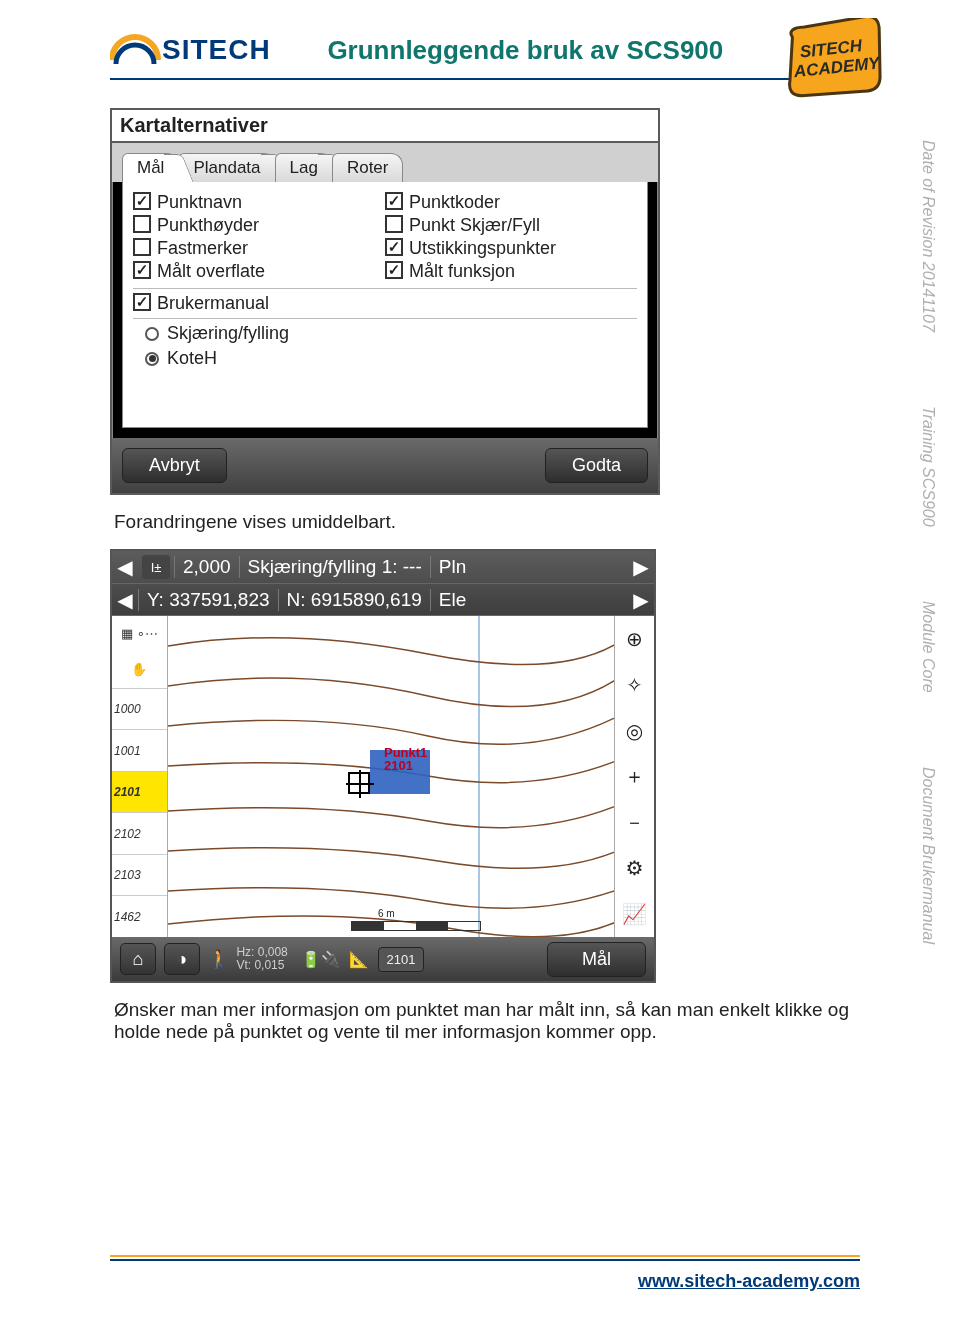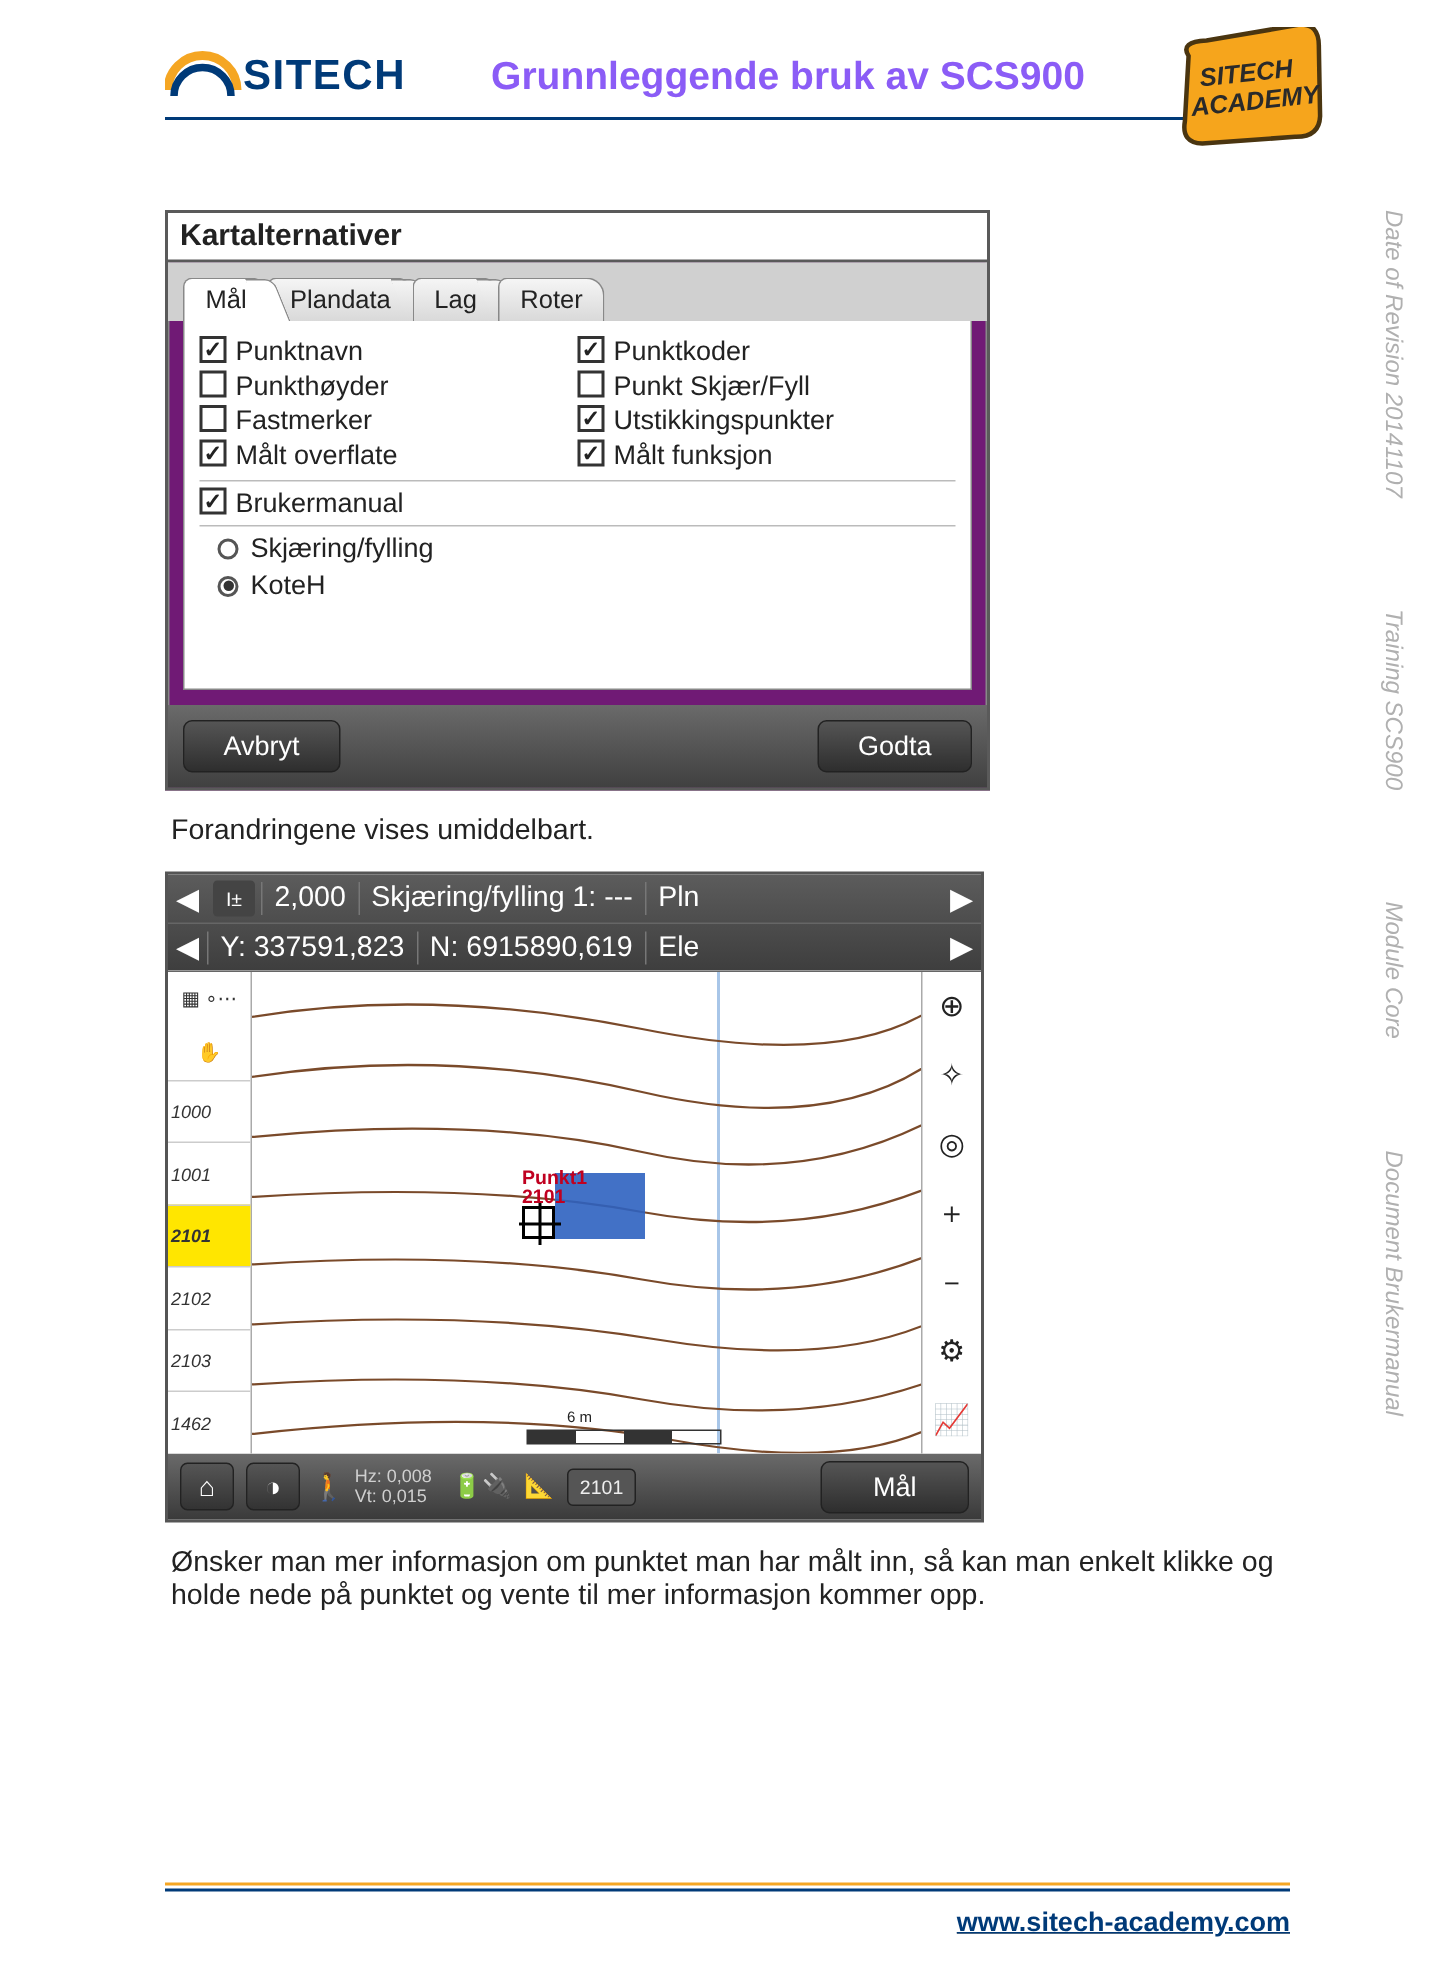--- a/index.html
+++ b/index.html
@@ -11,44 +11,44 @@
     font-family: Arial, Helvetica, sans-serif;
     position: relative;
     color: #222;
   }
   .page { padding: 30px 100px 0 110px; position: relative; }
 
   .header-row { display: flex; align-items: center; margin-bottom: 8px;}
   .logo { display: flex; align-items: center; gap:4px; }
   .logo svg { display: block; }
   .logo-text { font-size: 28px; font-weight: 900; color: #003a78; letter-spacing: 1px; margin-left: -4px;}
-  .title { flex:1; text-align:center; font-size: 26px; font-weight: bold; color:#8b5cf6; margin-right: 80px;}
+  .title { flex:1; text-align:center; font-size: 26px; font-weight: bold; color:#0f766e; margin-right: 80px;}
   .badge {
     position:absolute; right:70px; top:18px;
     width:110px; height:85px;
   }
   .hr-blue { border:none; border-top:2px solid #003a78; margin: 0 0 10px 0; }
   .hr-orange { border:none; border-top:2px solid #f5a623; margin:0; }
 
   .side-text {
     position:absolute; right:20px; top:140px;
     writing-mode: vertical-rl;
     font-style: italic; color:#b0b0b0; font-size:16px;
     height: 1050px;
     line-height: 1.5;
   }
   .side-text span { margin-bottom: 70px; }
 
   .body-text { font-size:19px; color:#222; margin: 16px 4px; }
 
   
   .shot1 {
-    width:550px; border:2px solid #5a5a5a; background:#701a75;
+    width:550px; border:2px solid #5a5a5a; background:#000000;
     box-shadow: 0 0 0 1px #888 inset;
-    margin-top: 60px;
+    margin-top: 28px;
   }
   .shot1 .titlebar {
     background:#fff; padding:4px 8px; border-bottom:2px solid #5a5a5a;
     font-weight:bold; font-size:20px;
   }
   .tabs { display:flex; padding: 10px 10px 0 10px; gap:0; background:#d0d0d0;}
   .tab {
     background: linear-gradient(#f5f5f5,#d9d9d9);
     border:1px solid #888; border-bottom:none;
     padding:4px 14px; font-size:17px;
@@ -102,21 +102,21 @@
   .li-icon { background:#444; width:28px; height:24px; border-radius:3px; display:inline-flex; align-items:center; justify-content:center; margin:0 4px; font-size:13px;}
   .maparea { display:flex; height:322px; background:#fff; position:relative; border-top:1px solid #666;}
   .leftcol { width:56px; border-right:1px solid #aaa; display:flex; flex-direction:column;}
   .leftcol .tool { height:38px; display:flex; align-items:center; justify-content:center; font-size:13px; color:#333;}
   .leftcol .label { font-size:12px; padding-left:2px; height:44px; display:flex; align-items:center; color:#333; border-top:1px solid #ccc;font-style:italic;}
   .leftcol .label.sel { background:#ffe600; font-weight:bold;}
   .rightcol { width:40px; border-left:1px solid #aaa; display:flex; flex-direction:column;}
   .rightcol .tb { flex:1; display:flex; align-items:center; justify-content:center; font-size:20px;}
   .canvas { flex:1; position:relative; overflow:hidden;}
   .punkt { position:absolute; left:180px; top:130px; font-size:13px; }
-  .punkt .lbl { color:#c00020; font-weight:bold; line-height:1;}
+  .punkt .lbl { color:#c00020; font-weight:bold; line-height:1;margin-left:36px;}
   .punkt .mark { display:inline-block; width:22px; height:22px; border:2px solid #000; background:#fff; position:relative;}
   .punkt .mark::before, .punkt .mark::after { content:''; position:absolute; background:#000;}
   .punkt .mark::before { left:9px; top:-4px; width:2px; height:28px;}
   .punkt .mark::after { top:9px; left:-4px; height:2px; width:28px;}
   .selbox { position:absolute; left:202px; top:134px; width:60px; height:44px; background:#2e62c0; opacity:.9;}
   .scalebar { position:absolute; left:160px; bottom:6px; display:flex; align-items:center; gap:6px; font-size:10px;}
   .scalebar .bar { width:130px; height:10px; border:1px solid #333; display:flex;}
   .scalebar .bar span{flex:1;}
   .scalebar .bar span:nth-child(odd){background:#333;}
   .shot2 .footer2 {

